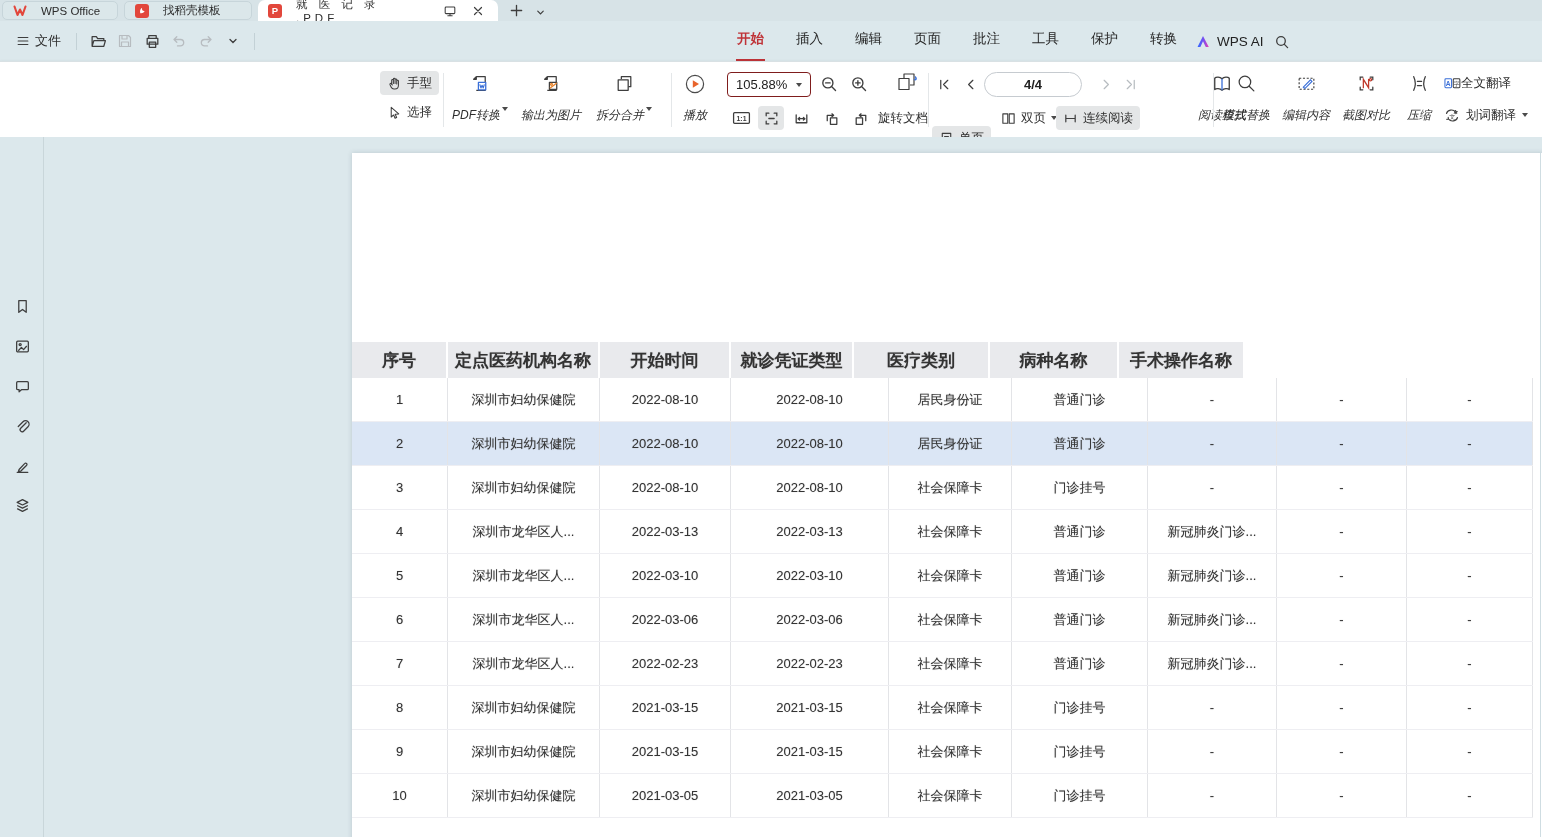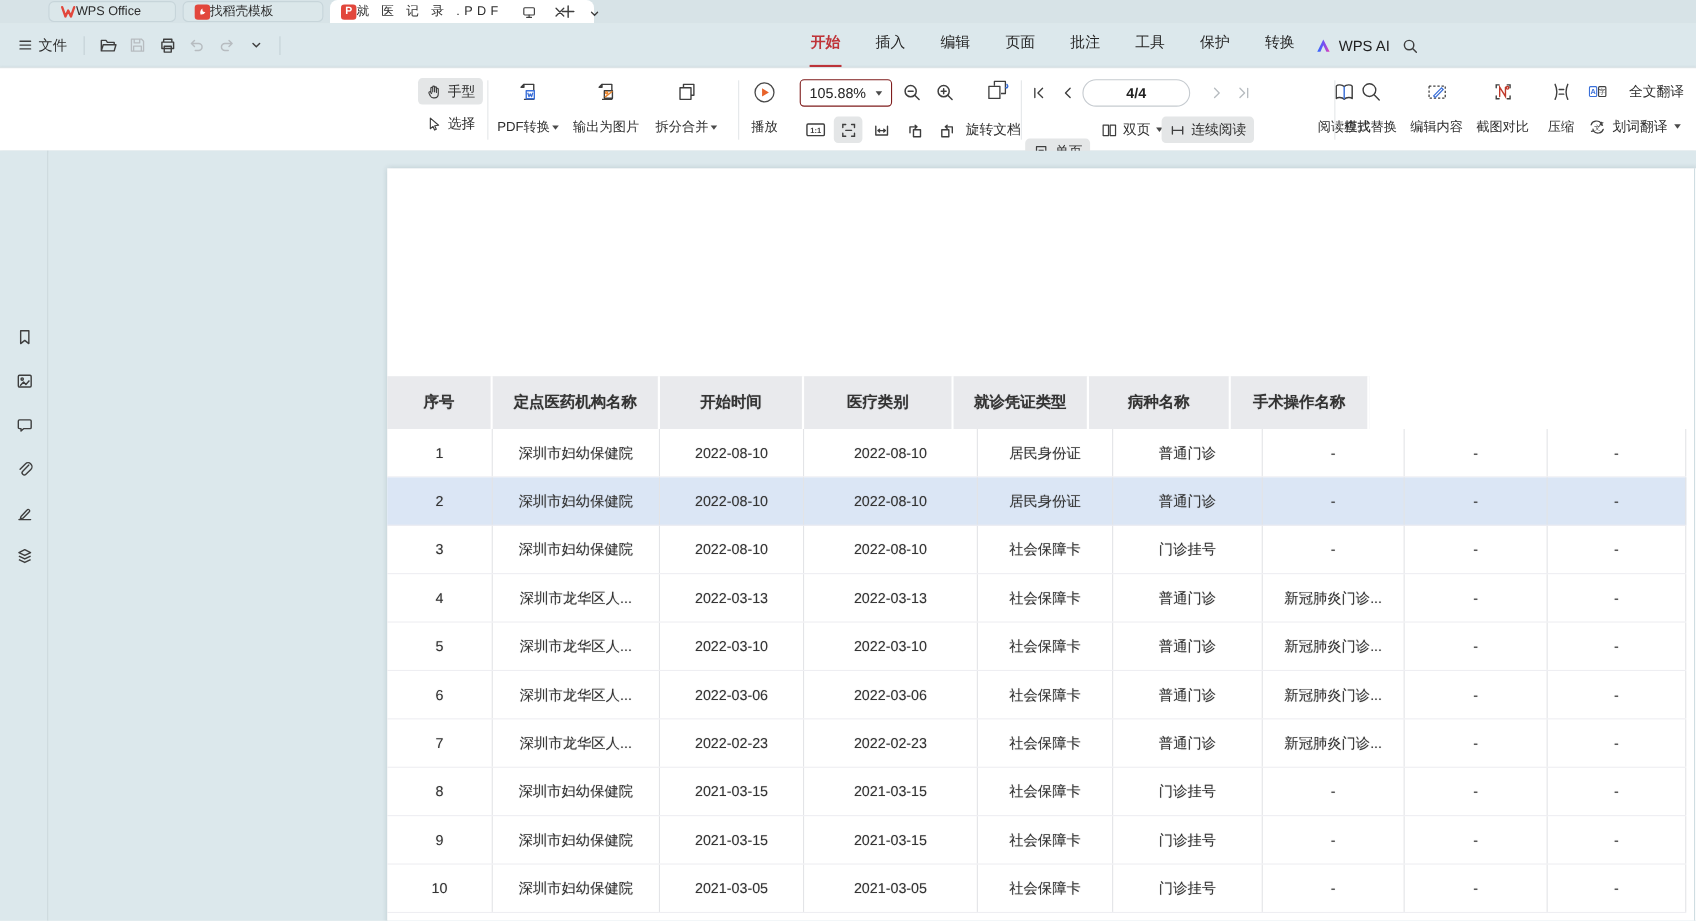--- a/index.html
+++ b/index.html
@@ -2,22 +2,22 @@
 <html style="--accent-red: #bf3338; --sel-btn: #e4e6e7; --hl-row: #dbe6f5;"><head>
 <meta charset="utf-8">
 <style>
   * { margin:0; padding:0; box-sizing:border-box; }
   html,body { width:1542px; height:837px; overflow:hidden; }
   body { font-family:"Liberation Sans","DejaVu Sans",sans-serif; background:#dce7eb; color:#333; }
   #app { position:relative; width:1542px; height:837px; }
 
   
   .tabbar { position:absolute; left:0; top:0; width:100%; height:21px; background:#d7e3e7; }
-  .tab { position:absolute; top:1px; height:19px; display:flex; align-items:center; gap:0;
-         padding:4px 10px; font-size:11.5px; color:#2c2c2c; border-radius:5px; cursor:default;margin-left:42px; }
+  .tab { position:absolute; top:1px; height:19px; display:flex; align-items:center; gap:14px;
+         padding:4px 10px; font-size:11.5px; color:#2c2c2c; border-radius:5px; cursor:default; }
   .tab.inactive { background:#dbe7ea; border:1px solid #c7d5da; }
   .tab.active { top:0; height:21px; background:#ffffff; border-radius:7px 7px 0 0; }
   .tab-sq { width:14px; height:14px; border-radius:3px; display:flex; align-items:center; justify-content:center;
             font-size:9.5px; font-weight:bold; color:#fff; flex:0 0 auto; }
   .tab-spaced { letter-spacing:4px; }
   .tab-right-ics { display:flex; align-items:center; gap:8px; margin-left:14px; }
   .tbtn { display:flex; align-items:center; justify-content:center; width:20px; height:18px; }
 
   
   .quickbar { position:absolute; left:0; top:21px; width:100%; height:40px; background:#dce8ec; }
@@ -30,21 +30,21 @@
   .wpsai { position:absolute; left:1196px; top:0; height:40px; display:flex; align-items:center; gap:5px; font-size:13.5px; color:#222; }
   .searchbtn { position:absolute; left:1270px; top:9px; width:24px; height:24px; display:flex; align-items:center; justify-content:center; }
 
   
   .toolband { position:absolute; left:0; top:61px; width:100%; height:76px; background:#fff;
               border-top:1px solid #d9e1e4; box-shadow:0 1px 3px rgba(60,80,90,.18); }
   .vdiv { position:absolute; top:11px; width:1px; height:54px; background:#e4e7e9; }
   .pill { display:flex; align-items:center; gap:5px; height:24px; padding:0 7px; border-radius:4px; font-size:12.5px; color:#2e2e2e; }
   .pill.sel { background:var(--sel-btn); }
   .bigbtn { position:absolute; top:8px; height:60px; display:flex; flex-direction:column; align-items:center; justify-content:space-between; padding:3px 0 6px; font-size:12px; color:#2e2e2e; }
-  .bigbtn .lbl { display:flex; align-items:center; gap:2px; white-space:nowrap; }
+  .bigbtn .lbl { display:flex; gap:2px; white-space:nowrap;font-style:italic; }
   .icbtn { position:absolute; width:26px; height:24px; display:flex; align-items:center; justify-content:center; border-radius:4px; }
   .icbtn.sel { background:var(--sel-btn); }
   .zoombox { position:absolute; left:727px; top:10px; width:84px; height:25px; border:1px solid #7f1d1d; border-radius:4px;
              display:flex; align-items:center; justify-content:space-between; padding:0 8px; font-size:13px; color:#222; background:#fff; }
   .pagebox { position:absolute; left:984px; top:10px; width:98px; height:25px; border:1px solid #c6cbd0; border-radius:13px;
              display:flex; align-items:center; justify-content:center; font-size:13px; font-weight:600; color:#222; background:#fff; }
   .crt { width:0; height:0; border-left:3.5px solid transparent; border-right:3.5px solid transparent; border-top:4px solid #4a4a4a; display:inline-block; }
   .row2pill { position:absolute; top:44px; }
   .toollabel { position:absolute; font-size:12.5px; color:#2e2e2e; white-space:nowrap; }
 
@@ -53,22 +53,22 @@
 
   
   .sidebar { position:absolute; left:0; top:137px; width:44px; height:700px; background:#dce8ec; border-right:1px solid #c9d6da; }
   .sb-ic { position:absolute; left:9px; width:26px; height:26px; display:flex; align-items:center; justify-content:center; color:#3c3c3c; }
 
   
   .docarea { position:absolute; left:44px; top:137px; width:1498px; height:700px; background:#dce8ec; overflow:hidden; }
   .page { position:absolute; left:308px; top:16px; width:1192px; height:700px; background:#fff; box-shadow:0 0 5px rgba(40,60,70,.18); }
   .pdf-table { position:absolute; left:0; top:189px; width:1181px; text-shadow:0 0 1px rgba(70,70,70,.38); }
   .thead, .trow { display:flex; }
-  .hcell { height:48px; display:flex; align-items:center; justify-content:center; background:#e9eaed;
-           font-size:14px; font-weight:bold; color:#333; border-right:2px solid #fff; }
+  .hcell { height:36px; display:flex; align-items:center; justify-content:center; background:#e9eaed;
+           font-size:17px; font-weight:bold; color:#333; border-right:2px solid #fff; }
   .tcell { height:43px; display:flex; align-items:center; justify-content:center; font-size:13px; color:#333;
            border-right:1px solid #e3e4e7; white-space:nowrap; overflow:hidden; }
   .trow { border-bottom:1px solid #eeeef2; }
   .trow.hl { background:var(--hl-row); }
   .c0{width:96px}.c1{width:152px}.c2{width:131px}.c3{width:158px}.c4{width:123px}
   .c5{width:136px}.c6{width:129px}.c7{width:130px}.c8{width:126px}
   .page-edgeline { position:absolute; right:3px; top:0; width:1px; height:700px; background:#cfdde2; }
 </style>
 </head>
 <body>
@@ -405,21 +405,21 @@
     <div class="bigbtn" style="left:1398px; width:42px;">
       <svg class="ic" width="21" height="21" viewBox="0 0 20 20" fill="none" stroke="currentColor" stroke-width="1.2" stroke-linecap="round">
           <path d="M4.5 3.5 q3 6.5 0 13 M15.5 3.5 q-3 6.5 0 13 M8 8 h4 M8 12 h4"></path>
         </svg>
       <span class="lbl">
           <span>压缩</span>
         </span>
     </div>
 
     <div style="position:absolute; left:1442px; top:9px; display:flex; flex-direction:column; gap:8px;">
-      <div class="pill" style="padding:0 2px; gap:20px;">
+      <div class="pill" style="padding:0 2px; gap:0;">
         <svg class="ic" width="17" height="15" viewBox="0 0 18 15">
             <rect x="1" y="2.5" width="7" height="9.5" rx="1" fill="none" stroke="#3a6fd8" stroke-width="1.1"></rect>
             <text x="4.5" y="10" font-size="7" text-anchor="middle" fill="#3a6fd8" font-weight="bold">A</text>
             <rect x="9.8" y="2.5" width="7" height="9.5" rx="1" fill="none" stroke="currentColor" stroke-width="1.1"></rect>
             <text x="13.3" y="9.8" font-size="6.5" text-anchor="middle" fill="currentColor">字</text>
           </svg>
         <span>全文翻译</span>
       </div>
       <div class="pill" style="padding:0 2px; gap:6px;">
         <svg class="ic" width="16" height="15" viewBox="0 0 16 15" fill="none" stroke="currentColor" stroke-width="1.1" stroke-linecap="round">
@@ -470,22 +470,22 @@
     </span>
   </div>
 
   <div class="docarea">
     <div class="page">
       <div class="pdf-table">
         <div class="thead">
             <div class="hcell c0">序号</div>
             <div class="hcell c1">定点医药机构名称</div>
             <div class="hcell c2">开始时间</div>
+            <div class="hcell c4">就诊凭证类型</div>
             <div class="hcell c5">医疗类别</div>
-            <div class="hcell c4">就诊凭证类型</div>
             <div class="hcell c6">病种名称</div>
             <div class="hcell c8">手术操作名称</div>
           </div>
         <div>
             <div class="trow">
               <div class="tcell c0">1</div>
               <div class="tcell c1">深圳市妇幼保健院</div>
               <div class="tcell c2">2022-08-10</div>
               <div class="tcell c3">2022-08-10</div>
               <div class="tcell c4">居民身份证</div>

